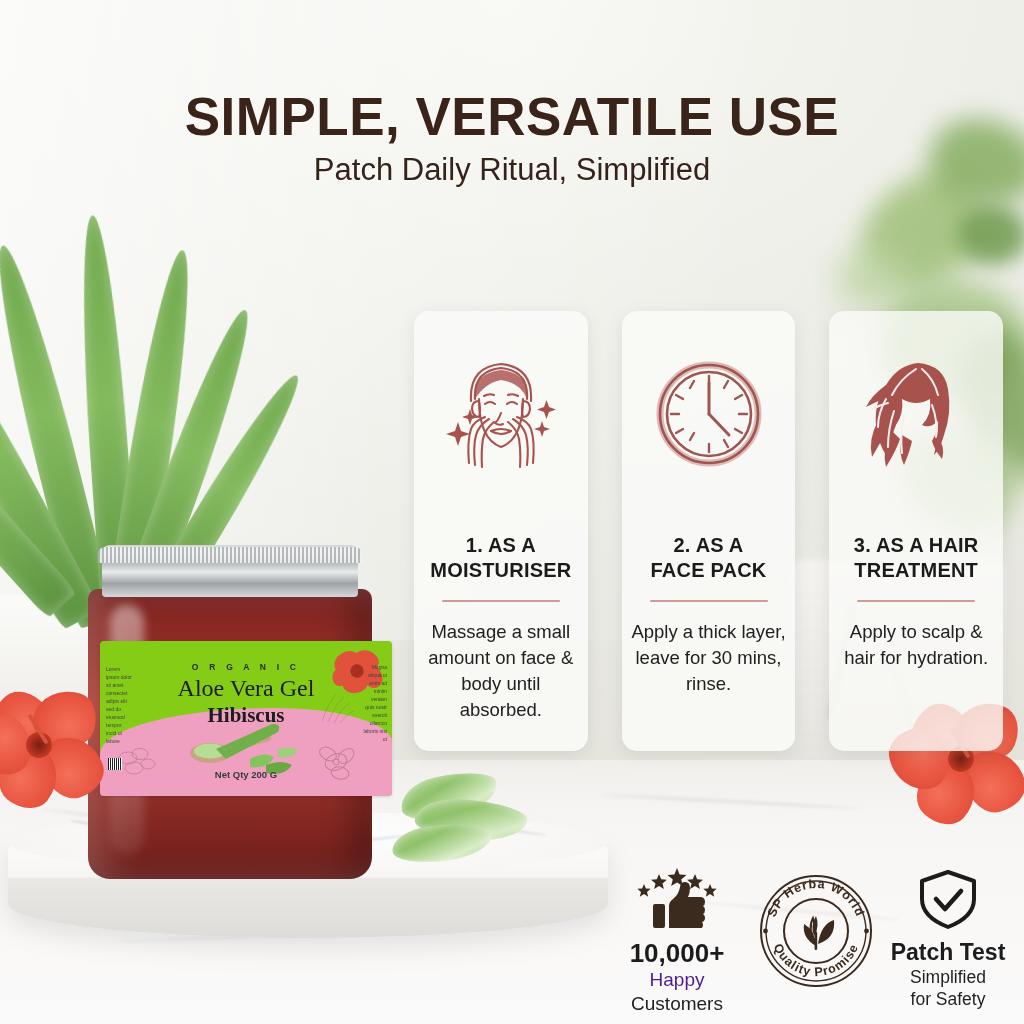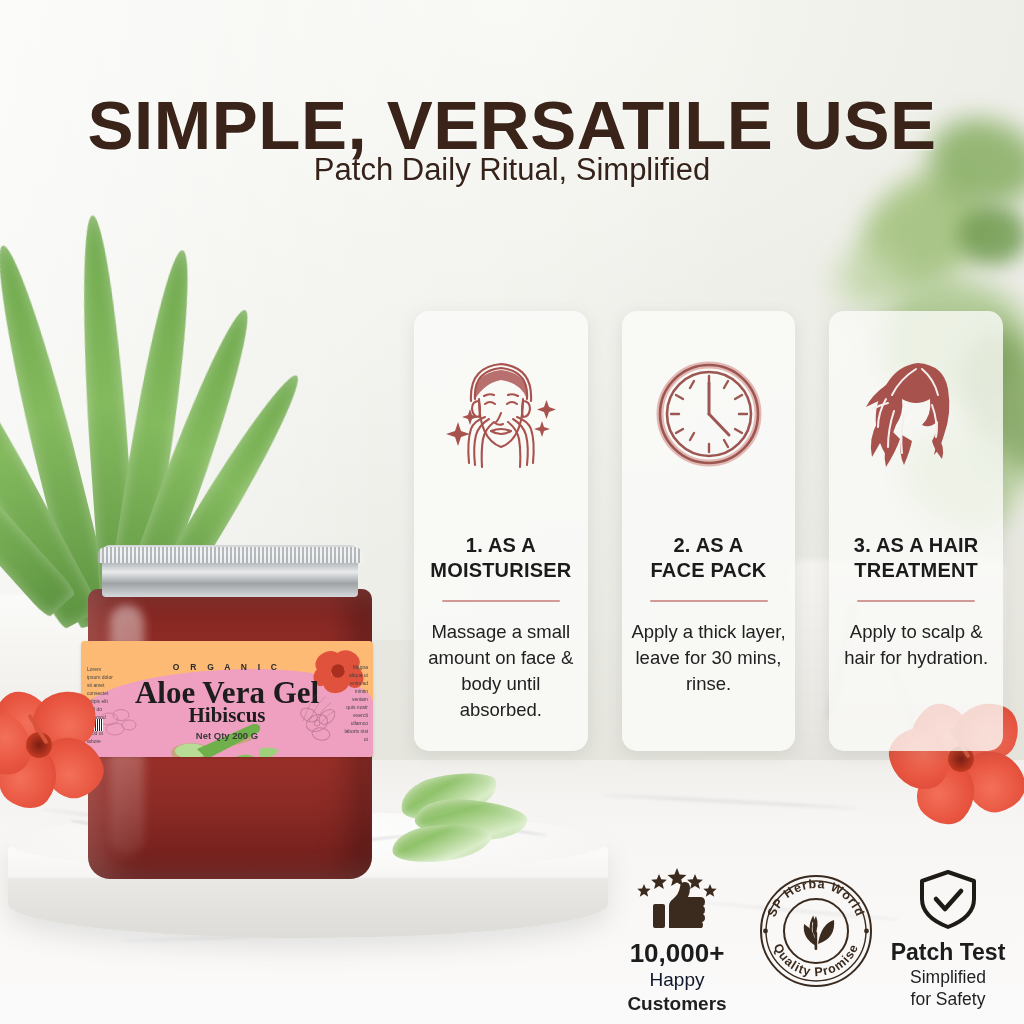--- a/index.html
+++ b/index.html
@@ -78,36 +78,36 @@
     background:linear-gradient(180deg,#7e2420 0%,#8e2b26 18%,#a8342c 40%,#8b2a25 75%,#6d1d1a 100%);
     border-radius:10px 10px 22px 22px;
     box-shadow:inset 18px 0 32px rgba(255,255,255,.18), inset -22px 0 30px rgba(0,0,0,.25);
   }
   .jar-gloss{
     position:absolute;left:30px;top:60px;width:34px;height:250px;
     background:linear-gradient(180deg,rgba(255,255,255,.45),rgba(255,255,255,.08));
     border-radius:20px;filter:blur(5px);
   }
   .jar-label{
-    position:absolute;left:1px;top:96px;width:292px;height:116px;
-    background:#fdba74;border-radius:4px;overflow:hidden;
+    position:absolute;left:20px;top:96px;width:292px;height:155px;
+    background:#84cc16;border-radius:4px;overflow:hidden;
     box-shadow:0 1px 3px rgba(0,0,0,.14);
   }
   .label-wave{
     position:absolute;left:0;bottom:0;width:292px;height:88px;
     background:#efa0c0;
     border-radius:60% 40% 0 0 / 46px 34px 0 0;
   }
   .label-organic{
     position:absolute;top:21px;left:0;width:292px;text-align:center;
     font-size:8.5px;letter-spacing:4.2px;color:#2b2b2b;font-weight:600;
   }
   .label-title{
     position:absolute;top:34px;left:0;width:292px;text-align:center;
-    font-family:"Liberation Serif", serif;font-weight:700;font-size:31px;color:#1d1d1d;
+    font-family:"Liberation Serif", serif;font-weight:400;font-size:24px;color:#1d1d1d;
   }
   .label-sub{
     position:absolute;top:62px;left:0;width:292px;text-align:center;
     font-family:"Liberation Serif", serif;font-weight:700;font-size:21px;color:#1d1d1d;
   }
   .label-qty{
     position:absolute;bottom:16px;left:0;width:292px;text-align:center;
     font-size:9.5px;color:#3a3a3a;font-weight:600;
   }
   .label-hibi{
@@ -147,21 +147,21 @@
   .pedestal-top{
     position:absolute;left:8px;top:812px;width:600px;height:60px;
     background:radial-gradient(60% 100% at 50% 40%,#ffffff 0%,#f4f3f1 100%);
     border-radius:50%;
   }
   .ped-vein{position:absolute;background:rgba(140,140,148,.3);filter:blur(.8px);border-radius:50%;}
 
   
   .headline{
     position:absolute;left:0;top:86px;width:1024px;text-align:center;
-    font-size:69px;font-weight:700;letter-spacing:.5px;color:#3a2318;
+    font-size:53px;font-weight:700;letter-spacing:.5px;color:#3a2318;
     text-shadow:0 1px 2px rgba(255,255,255,.75);
   }
   .subheadline{
     position:absolute;left:0;top:152px;width:1024px;text-align:center;
     font-size:31px;font-weight:400;color:#35231a;
     text-shadow:0 1px 2px rgba(255,255,255,.7);
   }
 
   
   .cards{position:absolute;left:414px;top:311px;width:589px;height:440px;display:flex;gap:34px;}
@@ -188,22 +188,22 @@
     font-size:18.5px;line-height:26px;color:#212121;
   }
 
   
   .badges{position:absolute;left:600px;top:866px;width:424px;height:140px;}
   .badge{position:absolute;text-align:center;}
   .badge-happy{left:2px;top:0;width:150px;}
   .badge-seal{left:156px;top:0;width:120px;}
   .badge-patch{left:272px;top:0;width:152px;}
   .badge-num{font-size:26px;font-weight:700;color:#1c1c1c;margin-top:6px;line-height:30px;}
-  .badge-l1{font-size:19px;color:#0f172a;line-height:24px;}
-  .badge-l2{font-size:19px;color:#1f1f1f;line-height:24px;font-weight:bold;}
+  .badge-l1{font-size:19px;color:#4c1d95;line-height:24px;}
+  .badge-l2{font-size:19px;color:#1f1f1f;line-height:24px;}
   .badge-title{font-size:23px;font-weight:700;color:#1c1c1c;margin-top:5px;line-height:27px;}
   .badge-sub{font-size:17.5px;color:#1f1f1f;line-height:22px;}
 </style>
 </head>
 <body>
 
 <div id="stage">
 
   <div class="bg-wall"></div>
   <div class="bg-wall-sheen"></div>

